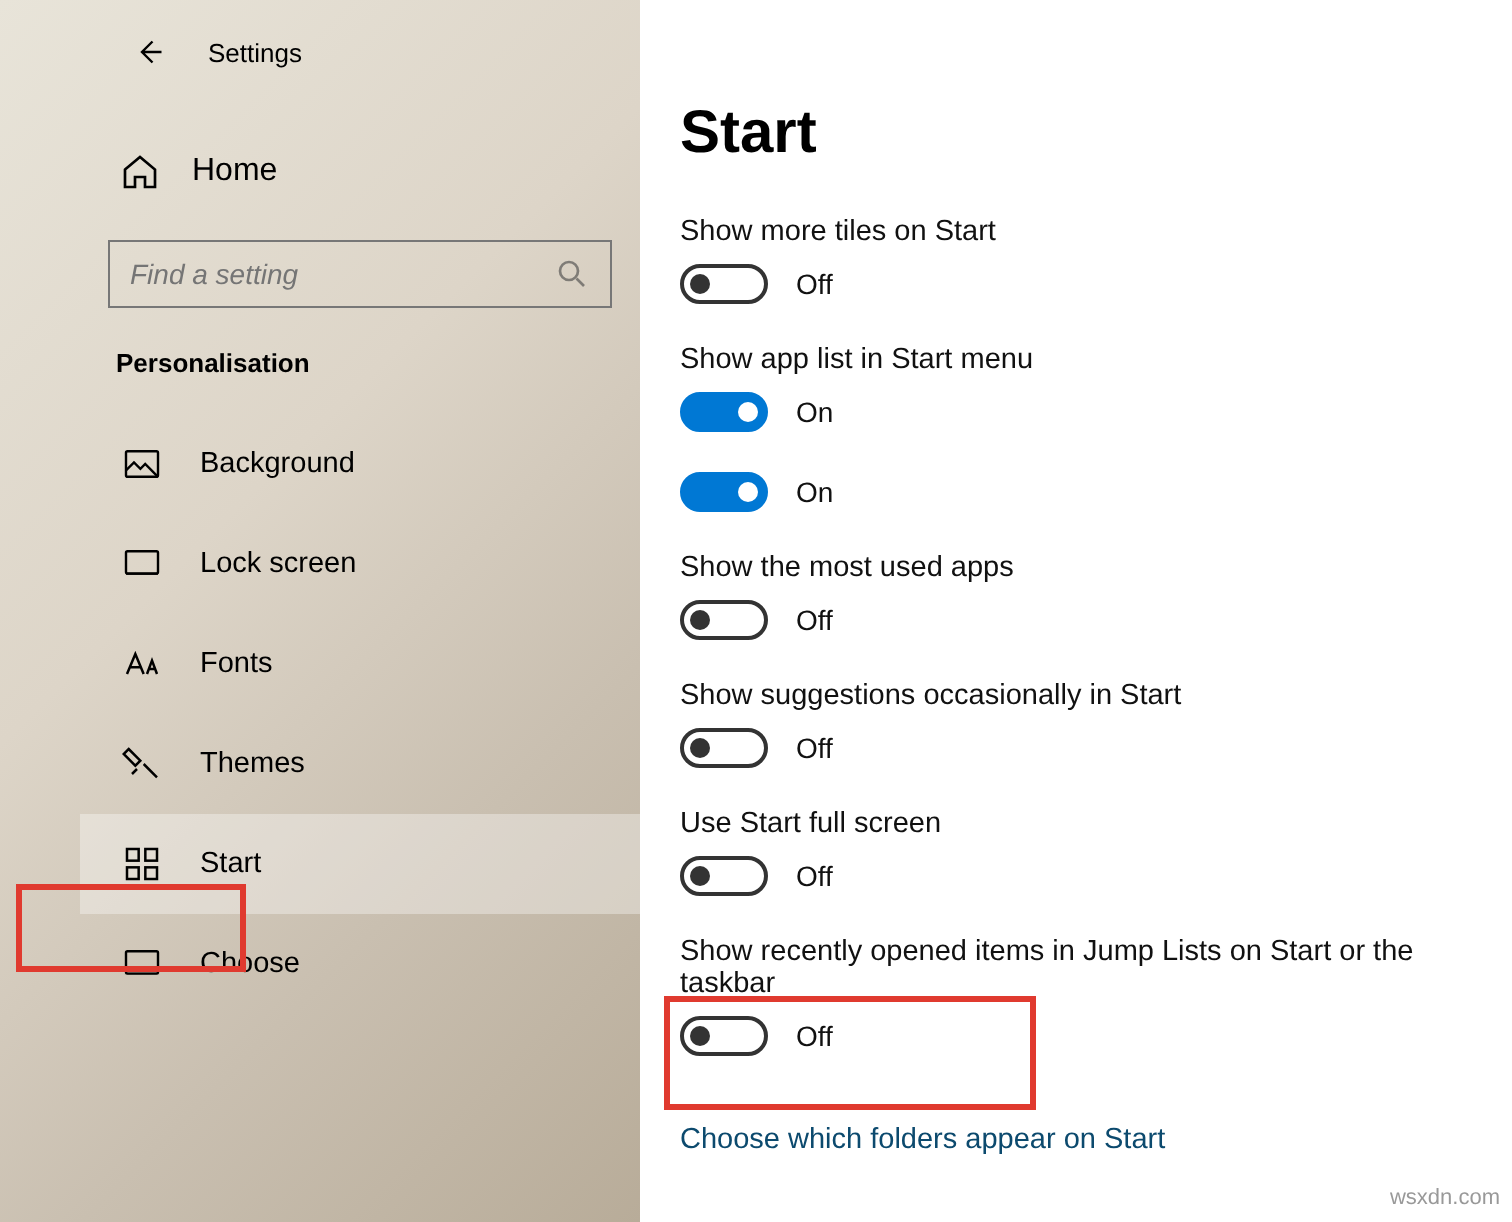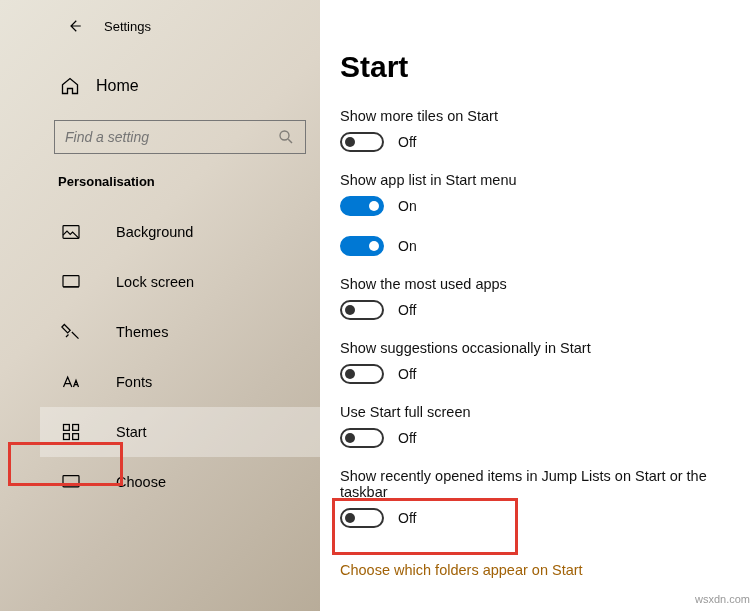--- a/index.html
+++ b/index.html
@@ -20,40 +20,40 @@
     
     .searchbox { margin: 14px 14px 14px 14px; border: 1px solid #777; height: 34px; display: flex; align-items: center; padding: 0 10px; }
     .searchbox input { flex: 1; border: none; background: transparent; outline: none; font-size: 14px; color: #555; font-style: italic; }
     .search-icon { width: 18px; height: 18px; opacity: 0.6; }
     
     .section-label { font-weight: 700; font-size: 13px; padding: 6px 0 14px 18px; color: #000; }
     
     .nav { padding-top: 4px; }
     .nav-item { display: flex; align-items: center; gap: 18px; padding: 14px 0 14px 20px; cursor: pointer; }
     .nav-item .icon { width: 22px; height: 22px; display: flex; align-items: center; justify-content: center; }
-    .nav-label { font-size: 14.5px; color: #000; margin-left: 16px; }
+    .nav-label { font-size: 14.5px; color: #000; }
     .nav-item.active { background: rgba(255,255,255,0.35); }
     
     .highlight-start { position: absolute; left: 8px; top: 442px; width: 115px; height: 44px; border: 3px solid #e03a2f; pointer-events: none; }
     
     .content { position: absolute; left: 340px; top: 0; right: 0; height: 100%; padding: 50px 0 0 0; }
     .page-title { font-size: 30px; font-weight: 600; margin-bottom: 24px; }
     
     .setting { margin: 0 0 20px 0; }
     .setting-label { font-size: 14.5px; color: #111; margin-bottom: 8px; }
     .toggle-row { display: flex; align-items: center; gap: 14px; }
     
     .toggle { width: 44px; height: 20px; border-radius: 10px; position: relative; border: 2px solid #333; box-sizing: border-box; }
     .toggle .knob { position: absolute; width: 10px; height: 10px; border-radius: 50%; background: #333; top: 3px; }
     .toggle.off .knob { left: 3px; }
     .toggle.on { background: #0078d4; border-color: #0078d4; }
     .toggle.on .knob { right: 3px; background: #fff; }
     .toggle-state { font-size: 14px; color: #111; }
     
-    .link { color: #a16207; font-size: 14.5px; cursor: pointer; margin-top: 14px; display: inline-block; }
+    .link { color: #0c4a6e; font-size: 14.5px; cursor: pointer; margin-top: 14px; display: inline-block; }
     
     .highlight-jumplist { position: absolute; left: 332px; top: 498px; width: 186px; height: 57px; border: 3px solid #e03a2f; pointer-events: none; }
     
     .watermark { position: absolute; right: 6px; bottom: 6px; font-size: 11px; color: #999; }
     
     svg { display: block; }
   </style>
 </head>
 <body>
 
@@ -102,33 +102,33 @@
       <span class="icon">
           <svg width="20" height="16" viewBox="0 0 24 20" fill="none" stroke="#000" stroke-width="1.5">
             <rect x="2" y="2" width="20" height="14" rx="1"></rect>
             <path d="M2 16h20"></path>
           </svg>
         </span>
       <span class="nav-label">Lock screen</span>
     </div>
     <div class="nav-item">
       <span class="icon">
+          <svg width="20" height="18" viewBox="0 0 24 20" fill="none" stroke="#000" stroke-width="1.5">
+            <path d="M3 16L8 4l5 12M5 12h6M15 16l3-8 3 8M16.5 13h3"></path>
+          </svg>
+        </span>
+      <span class="nav-label">Fonts</span>
+    </div>
+    <div class="nav-item">
+      <span class="icon">
           <svg width="20" height="20" viewBox="0 0 24 24" fill="none" stroke="#000" stroke-width="1.5">
             <path d="M4 3l7 7-3 3-7-7zM13 12l8 8M6 18l3-3"></path>
           </svg>
         </span>
       <span class="nav-label">Themes</span>
-    </div>
-    <div class="nav-item">
-      <span class="icon">
-          <svg width="20" height="18" viewBox="0 0 24 20" fill="none" stroke="#000" stroke-width="1.5">
-            <path d="M3 16L8 4l5 12M5 12h6M15 16l3-8 3 8M16.5 13h3"></path>
-          </svg>
-        </span>
-      <span class="nav-label">Fonts</span>
     </div>
     <div class="nav-item active">
       <span class="icon">
           <svg width="20" height="20" viewBox="0 0 24 24" fill="none" stroke="#000" stroke-width="1.5">
             <rect x="3" y="3" width="7" height="7"></rect>
             <rect x="14" y="3" width="7" height="7"></rect>
             <rect x="3" y="14" width="7" height="7"></rect>
             <rect x="14" y="14" width="7" height="7"></rect>
           </svg>
         </span>

